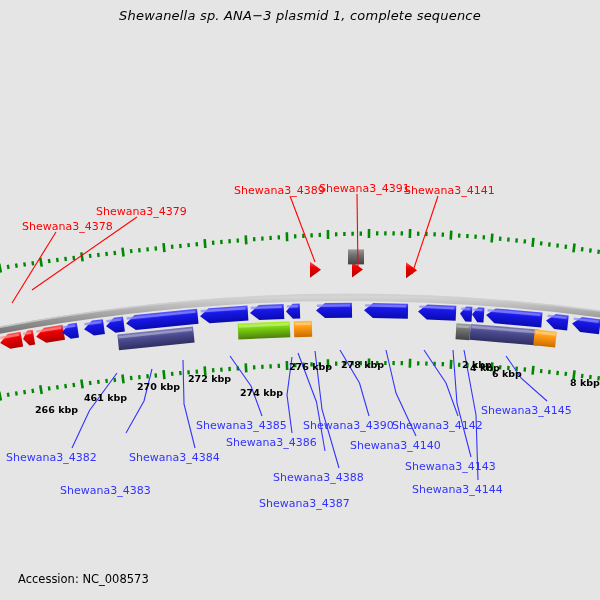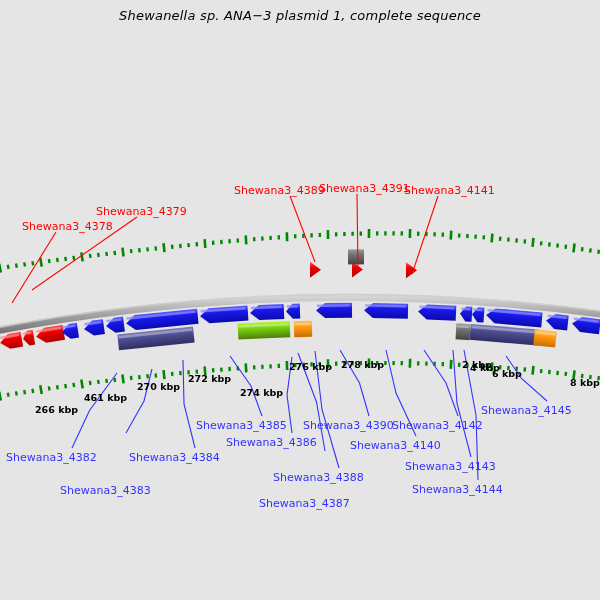--- a/index.html
+++ b/index.html
@@ -442,15 +442,16 @@
       <div class="lbl lbl-tick" style="left: 240px; top: 387px;">274 kbp</div>
       <div class="lbl lbl-tick" style="left: 289px; top: 361px;">276 kbp</div>
       <div class="lbl lbl-tick" style="left: 341px; top: 359px;">278 kbp</div>
       <div class="lbl lbl-tick" style="left: 418px; top: 359px; padding-left: 44px;">2 kbp</div>
       <div class="lbl lbl-tick" style="left: 470px; top: 362px;">4 kbp</div>
       <div class="lbl lbl-tick" style="left: 492px; top: 368px;">6 kbp</div>
       <div class="lbl lbl-tick" style="left: 570px; top: 377px;">8 kbp</div>
     </div>
 
   <div id="footer">
+    <span id="accession">Accession: NC_008573</span>
   </div>
 
 </div>
 
 </body></html>

